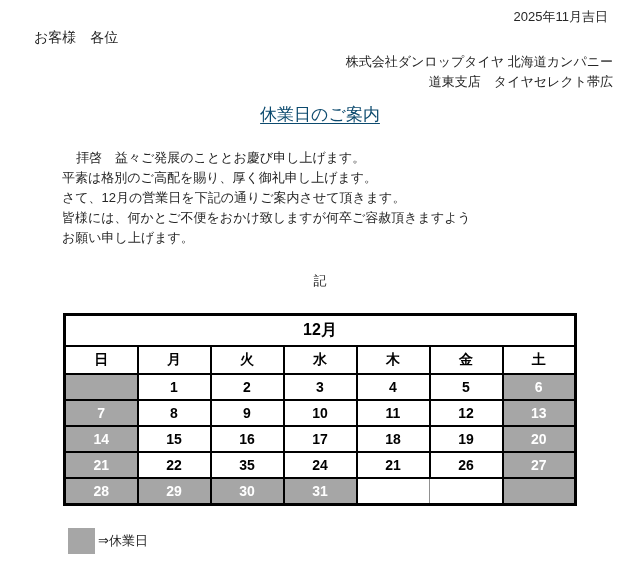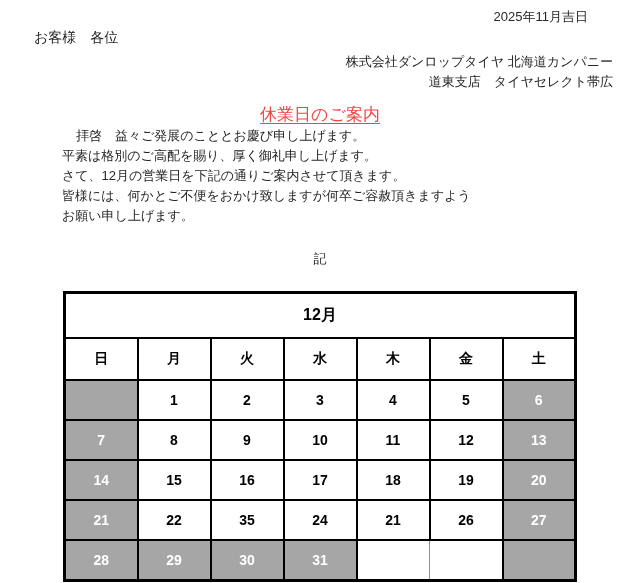--- a/index.html
+++ b/index.html
@@ -8,21 +8,21 @@
     width: 640px;
     height: 583px;
     font-family: "Liberation Sans", "DejaVu Sans", sans-serif;
     color: #262626;
     overflow: hidden;
   }
   .page { width: 640px; height: 583px; position: relative; }
 
   .date-line {
     margin-top: 8px;
-    padding-right: 52px;
+    padding-right: 32px;
     text-align: right;
     font-size: 13px;
     line-height: 17px;
   }
   .recipient {
     margin-top: 3px;
     padding-left: 34px;
     font-size: 14px;
     line-height: 18px;
   }
@@ -31,27 +31,28 @@
     padding-right: 27px;
     text-align: right;
     font-size: 13px;
     line-height: 20px;
   }
   .doc-title {
     margin-top: 12px;
     text-align: center;
     font-size: 17px;
     line-height: 22px;
-    color: #ef4444;
+    color: #0c4a6e;
   }
   .doc-title span {
     text-decoration: underline;
     text-underline-offset: 3px;
   }
   .body-block {
+    margin-top: 22px;
     padding-left: 62px;
     font-size: 13px;
     line-height: 20px;
   }
   .body-line:first-child { text-indent: 14px; }
   .closing {
     margin-top: 8px;
     padding-right: 113px;
     text-align: right;
     font-size: 13px;
@@ -73,21 +74,21 @@
   }
   .calendar th, .calendar td {
     border: 2px solid #000;
     background: #ffffff;
     color: #000;
     text-align: center;
     vertical-align: middle;
     font-weight: bold;
     font-size: 14px;
     height: 24px;
-    padding: 11px;
+    padding: 4px;
   }
   .calendar .month-cell { font-size: 16px; height: 26px; }
   .calendar td.hol, .calendar th.hol {
     background: #a6a6a6;
     color: #ffffff;
   }
   .calendar td.thin-r { border-right: 1px solid #909090; }
   .calendar td.thin-l { border-left: 1px solid #909090; }
 
   .legend {

